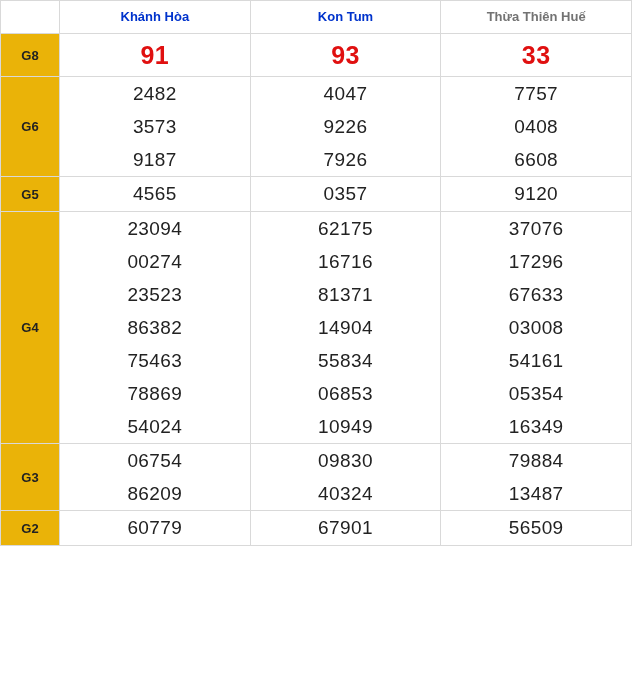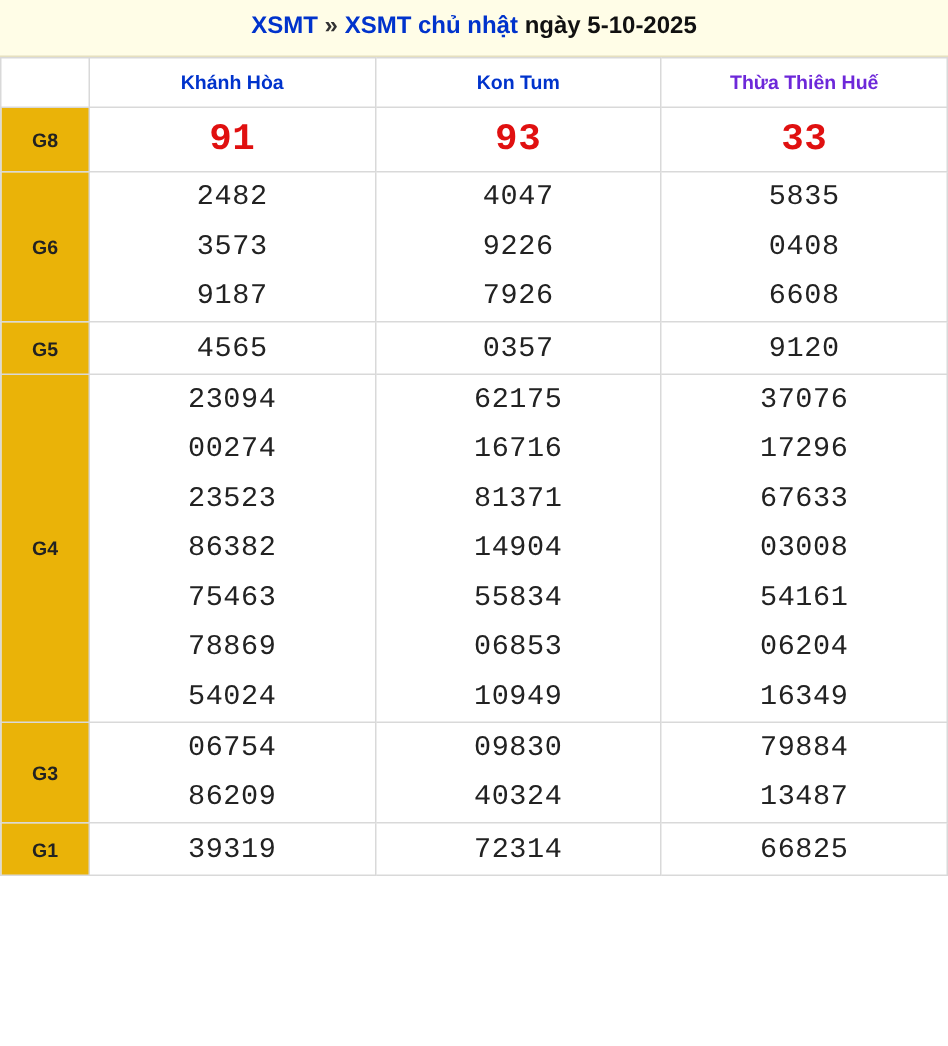--- a/index.html
+++ b/index.html
@@ -70,21 +70,20 @@
   td.label {
     width: 58px;
     font-size: 13px;
     font-weight: bold;
     color: #333333;
     background: #eab308;
   }
 
   td.nums {
     padding: 0;
-    font-family: Liberation Mono, monospace;
   }
   td.nums .n {
     font-size: 19px;
     line-height: 33px;
     color: #222222;
     letter-spacing: 0.4px;
   }
 
   tr.g8 td.nums .n,
   tr.db td.nums .n {
@@ -111,35 +110,28 @@
   tr.g4 td.nums .n,
   tr.g3 td.nums .n {
     line-height: 33px;
   }
 </style>
 </head>
 <body>
 
 <div class="lottery-wrap">
 
-  <div class="title-bar">
-    <a class="link" href="#">XSMT</a>
-    <span class="sep">»</span>
-    <a class="link" href="#">XSMT chủ nhật</a>
-    <span class="date">ngày</span>
-    <span class="date">5-10-2025</span>
-  </div>
 
   <table class="result">
     <thead>
       <tr>
         <th class="corner prov"></th>
         <th class="prov"><a class="link" href="#" style="color:#0033cc;text-decoration:none;">Khánh Hòa</a></th>
         <th class="prov"><a class="link" href="#" style="color:#0033cc;text-decoration:none;">Kon Tum</a></th>
-        <th class="prov"><a class="link" href="#" style="color:#6d28d9;text-decoration:none;margin-top:35px;">Thừa Thiên Huế</a></th>
+        <th class="prov"><a class="link" href="#" style="color:#737373;text-decoration:none;margin-top:35px;">Thừa Thiên Huế</a></th>
       </tr>
     </thead>
     <tbody>
         <tr class="g8">
           <td class="label">G8</td>
           <td class="nums">
             <div class="n">91</div>
           </td>
           <td class="nums">
             <div class="n">93</div>
@@ -154,21 +146,21 @@
             <div class="n">2482</div>
             <div class="n">3573</div>
             <div class="n">9187</div>
           </td>
           <td class="nums">
             <div class="n">4047</div>
             <div class="n">9226</div>
             <div class="n">7926</div>
           </td>
           <td class="nums">
-            <div class="n">5835</div>
+            <div class="n">7757</div>
             <div class="n">0408</div>
             <div class="n">6608</div>
           </td>
         </tr>
         <tr class="g5">
           <td class="label">G5</td>
           <td class="nums">
             <div class="n">4565</div>
           </td>
           <td class="nums">
@@ -197,47 +189,47 @@
             <div class="n">55834</div>
             <div class="n">06853</div>
             <div class="n">10949</div>
           </td>
           <td class="nums">
             <div class="n">37076</div>
             <div class="n">17296</div>
             <div class="n">67633</div>
             <div class="n">03008</div>
             <div class="n">54161</div>
-            <div class="n">06204</div>
+            <div class="n">05354</div>
             <div class="n">16349</div>
           </td>
         </tr>
         <tr class="g3">
           <td class="label">G3</td>
           <td class="nums">
             <div class="n">06754</div>
             <div class="n">86209</div>
           </td>
           <td class="nums">
             <div class="n">09830</div>
             <div class="n">40324</div>
           </td>
           <td class="nums">
             <div class="n">79884</div>
             <div class="n">13487</div>
           </td>
         </tr>
-        <tr class="g1">
-          <td class="label">G1</td>
-          <td class="nums">
-            <div class="n">39319</div>
-          </td>
-          <td class="nums">
-            <div class="n">72314</div>
-          </td>
-          <td class="nums">
-            <div class="n">66825</div>
+        <tr class="g2">
+          <td class="label">G2</td>
+          <td class="nums">
+            <div class="n">60779</div>
+          </td>
+          <td class="nums">
+            <div class="n">67901</div>
+          </td>
+          <td class="nums">
+            <div class="n">56509</div>
           </td>
         </tr>
       </tbody>
   </table>
 
 </div>
 
 </body></html>

